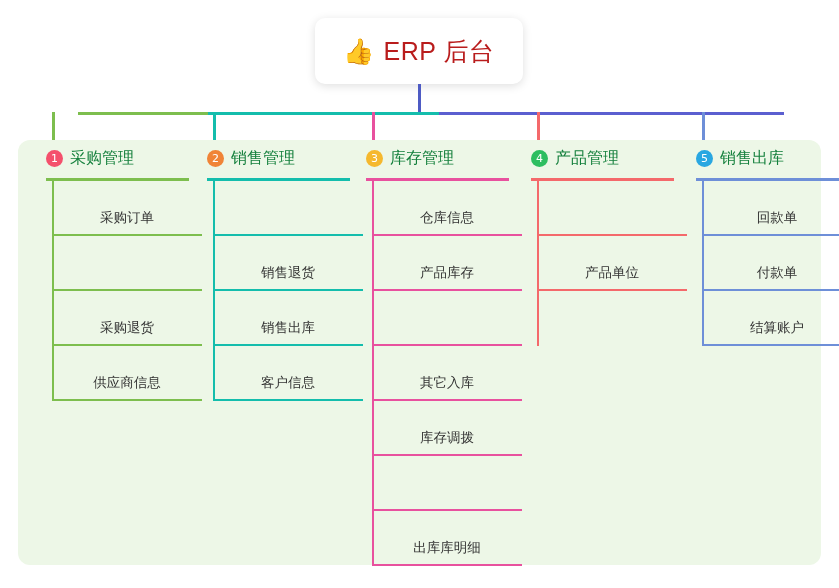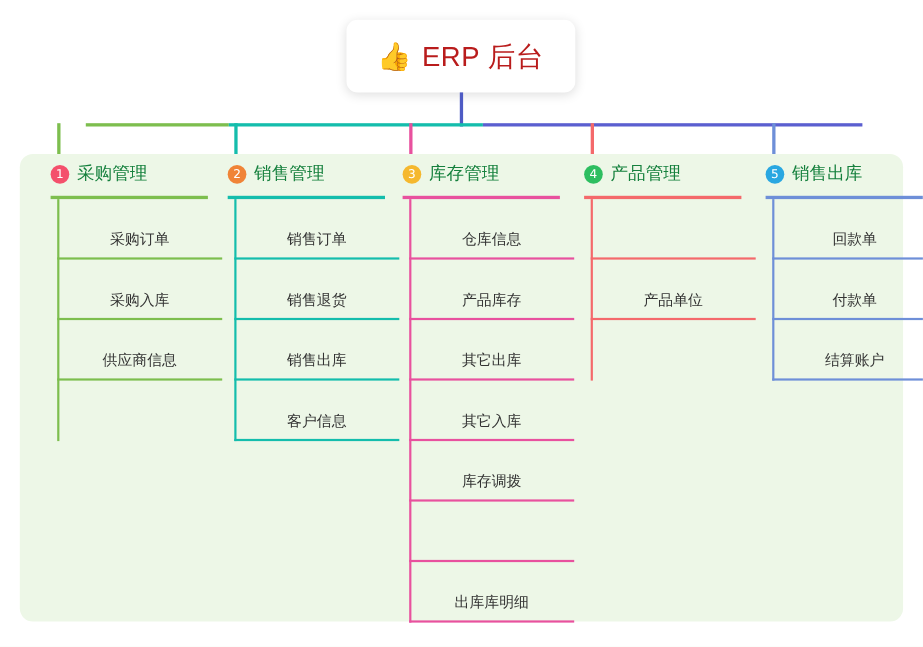--- a/index.html
+++ b/index.html
@@ -88,39 +88,41 @@
           <span class="col-title">采购管理</span>
         </div>
         <div class="head-rule" style="background: rgb(125, 190, 78);"></div>
         <div class="spine" style="background: rgb(125, 190, 78); height: 220px;"></div>
         <div class="items">
           <div class="item">
             <div class="item-label">采购订单</div>
             <div class="item-rule" style="background: rgb(125, 190, 78);"></div>
           </div>
           <div class="item">
-            <div class="item-label">采购入库</div>
+            <div class="item-rule" style="background: rgb(125, 190, 78);"></div>
+          </div>
+          <div class="item">
+            <div class="item-label">采购退货</div>
             <div class="item-rule" style="background: rgb(125, 190, 78);"></div>
           </div>
           <div class="item">
             <div class="item-label">供应商信息</div>
             <div class="item-rule" style="background: rgb(125, 190, 78);"></div>
           </div>
         </div>
       </div>
       <div class="column" style="left: 203px;">
         <div class="col-head">
           <span class="badge" style="background: rgb(240, 132, 55);">2</span>
           <span class="col-title">销售管理</span>
         </div>
         <div class="head-rule" style="background: rgb(20, 189, 172);"></div>
         <div class="spine" style="background: rgb(20, 189, 172); height: 220px;"></div>
         <div class="items">
           <div class="item">
-            <div class="item-label">销售订单</div>
             <div class="item-rule" style="background: rgb(20, 189, 172);"></div>
           </div>
           <div class="item">
             <div class="item-label">销售退货</div>
             <div class="item-rule" style="background: rgb(20, 189, 172);"></div>
           </div>
           <div class="item">
             <div class="item-label">销售出库</div>
             <div class="item-rule" style="background: rgb(20, 189, 172);"></div>
           </div>
@@ -140,21 +142,20 @@
         <div class="items">
           <div class="item">
             <div class="item-label">仓库信息</div>
             <div class="item-rule" style="background: rgb(232, 81, 158);"></div>
           </div>
           <div class="item">
             <div class="item-label">产品库存</div>
             <div class="item-rule" style="background: rgb(232, 81, 158);"></div>
           </div>
           <div class="item">
-            <div class="item-label">其它出库</div>
             <div class="item-rule" style="background: rgb(232, 81, 158);"></div>
           </div>
           <div class="item">
             <div class="item-label">其它入库</div>
             <div class="item-rule" style="background: rgb(232, 81, 158);"></div>
           </div>
           <div class="item">
             <div class="item-label">库存调拨</div>
             <div class="item-rule" style="background: rgb(232, 81, 158);"></div>
           </div>

